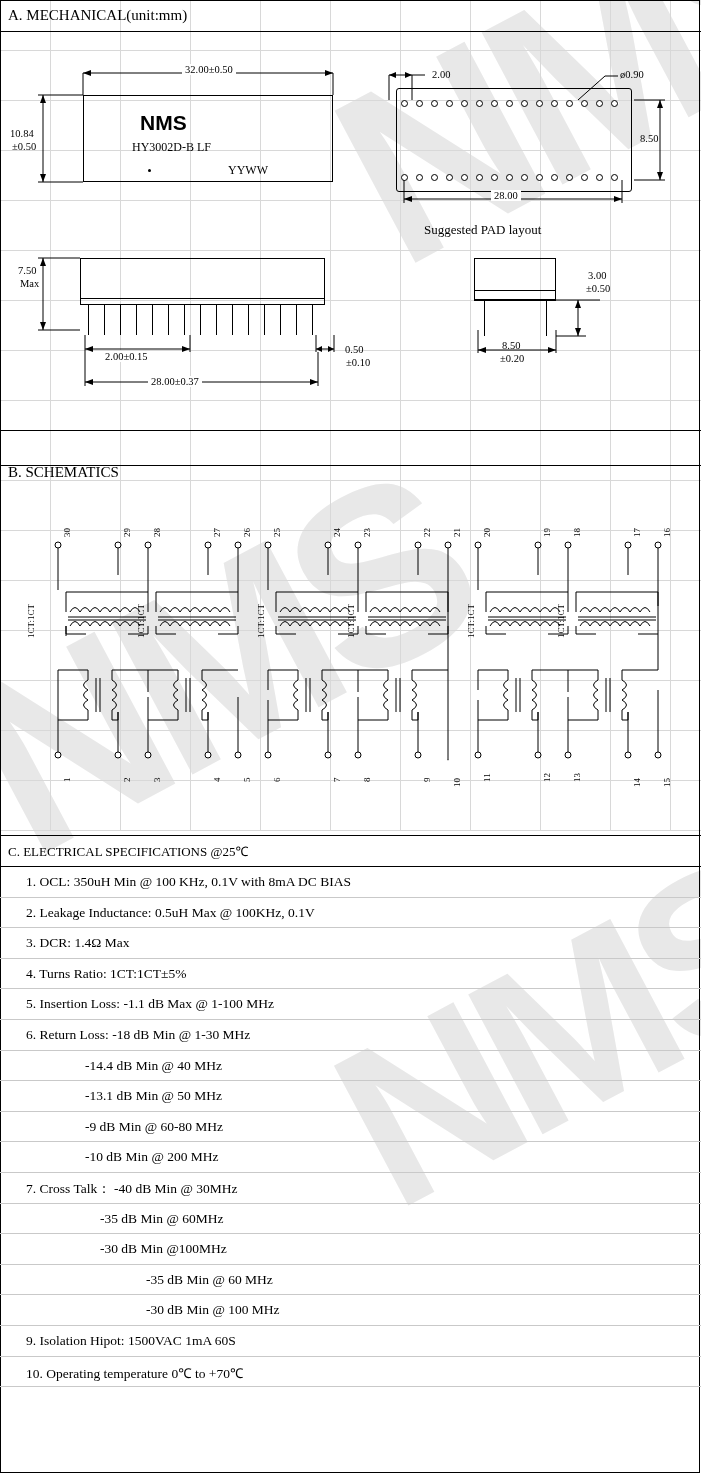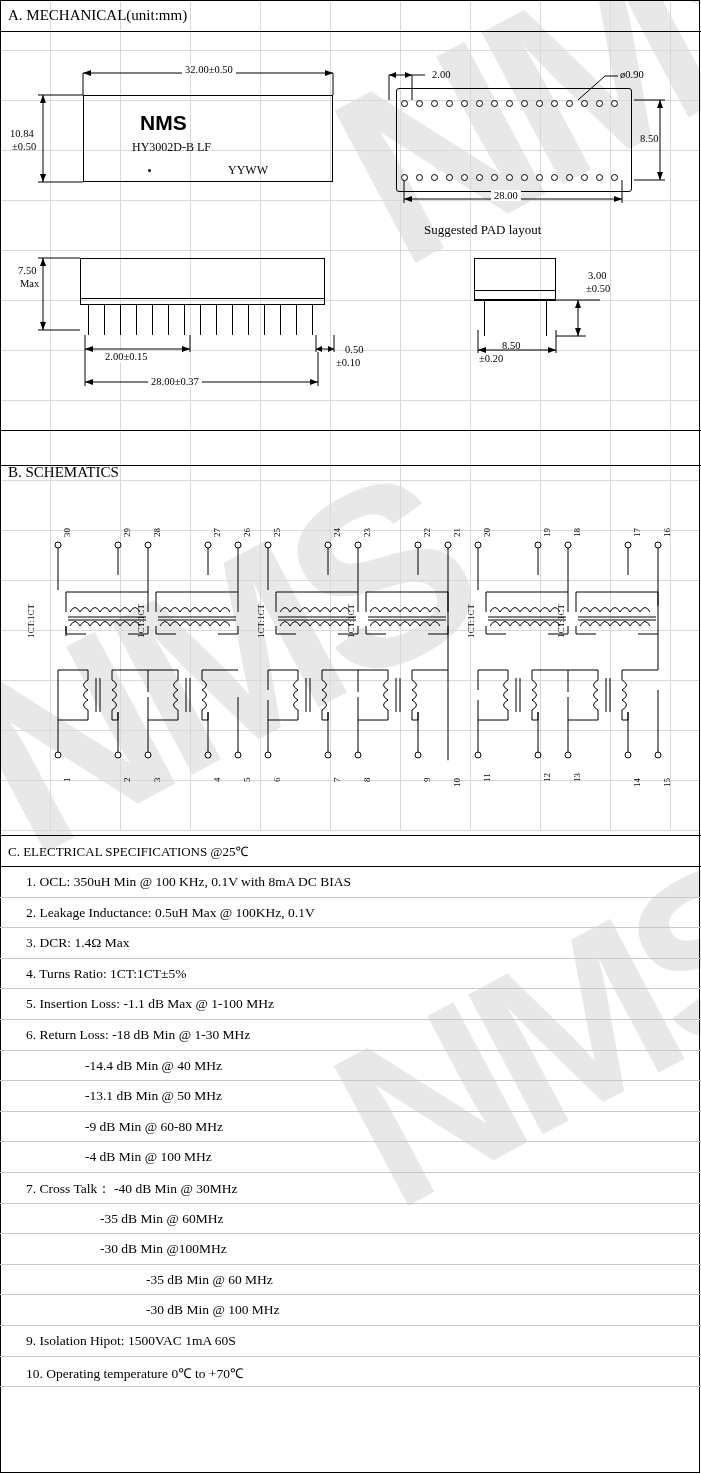--- a/index.html
+++ b/index.html
@@ -248,30 +248,30 @@
     <div class="pin" style="left:248px;top:305px;height:30px;"></div>
     <div class="pin" style="left:264px;top:305px;height:30px;"></div>
     <div class="pin" style="left:280px;top:305px;height:30px;"></div>
     <div class="pin" style="left:296px;top:305px;height:30px;"></div>
     <div class="pin" style="left:312px;top:305px;height:30px;"></div>
   </div>
   <div class="lbl" style="left:18px;top:265px;">7.50</div>
   <div class="lbl" style="left:20px;top:278px;">Max</div>
   <div class="lbl-w" style="left:102px;top:351px;">2.00±0.15</div>
   <div class="lbl" style="left:345px;top:344px;">0.50</div>
-  <div class="lbl" style="left:336px;top:357px;">±0.10</div>
+  <div class="lbl" style="left:346px;top:357px;">±0.10</div>
   <div class="lbl-w" style="left:148px;top:376px;">28.00±0.37</div>
 
   <div class="box mech" style="left:474px;top:258px;width:82px;height:42px;"></div>
   <div class="ln lh mech" style="left:474px;top:300px;width:82px;height:1px;"></div>
   <div class="pin mech" style="left:484px;top:300px;height:36px;"></div>
   <div class="pin mech" style="left:546px;top:300px;height:36px;"></div>
   <div class="ln lh mech" style="left:474px;top:290px;width:82px;height:1px;"></div>
   <div class="lbl" style="left:502px;top:340px;">8.50</div>
-  <div class="lbl" style="left:479px;top:353px;">±0.20</div>
+  <div class="lbl" style="left:500px;top:353px;">±0.20</div>
   <div class="lbl" style="left:588px;top:270px;">3.00</div>
   <div class="lbl" style="left:586px;top:283px;">±0.50</div>
 
   <div class="hsep" style="top:430px;"></div>
   <div class="sec" style="left:8px;top:464px;">B. SCHEMATICS</div>
   <div class="hsep" style="top:465px;"></div>
 
   <svg class="ov" width="701" height="1474">
     <g stroke="#000" fill="none" stroke-width="1">
 
@@ -538,21 +538,21 @@
     <div class="srow">
         <div class="txt ind1">-14.4 dB Min @ 40 MHz</div>
       </div>
     <div class="srow">
         <div class="txt ind1">-13.1 dB Min @ 50 MHz</div>
       </div>
     <div class="srow">
         <div class="txt ind1">-9 dB Min @ 60-80 MHz</div>
       </div>
     <div class="srow">
-        <div class="txt ind1">-4 dB Min @ 100 MHz</div>
+        <div class="txt ind1">-10 dB Min @ 200 MHz</div>
       </div>
     <div class="srow">
         <div class="txt">7. Cross Talk： -40 dB Min @ 30MHz</div>
       </div>
     <div class="srow">
         <div class="txt ind2">-35 dB Min @ 60MHz</div>
       </div>
     <div class="srow">
         <div class="txt ind2">-30 dB Min @100MHz</div>
       </div>

